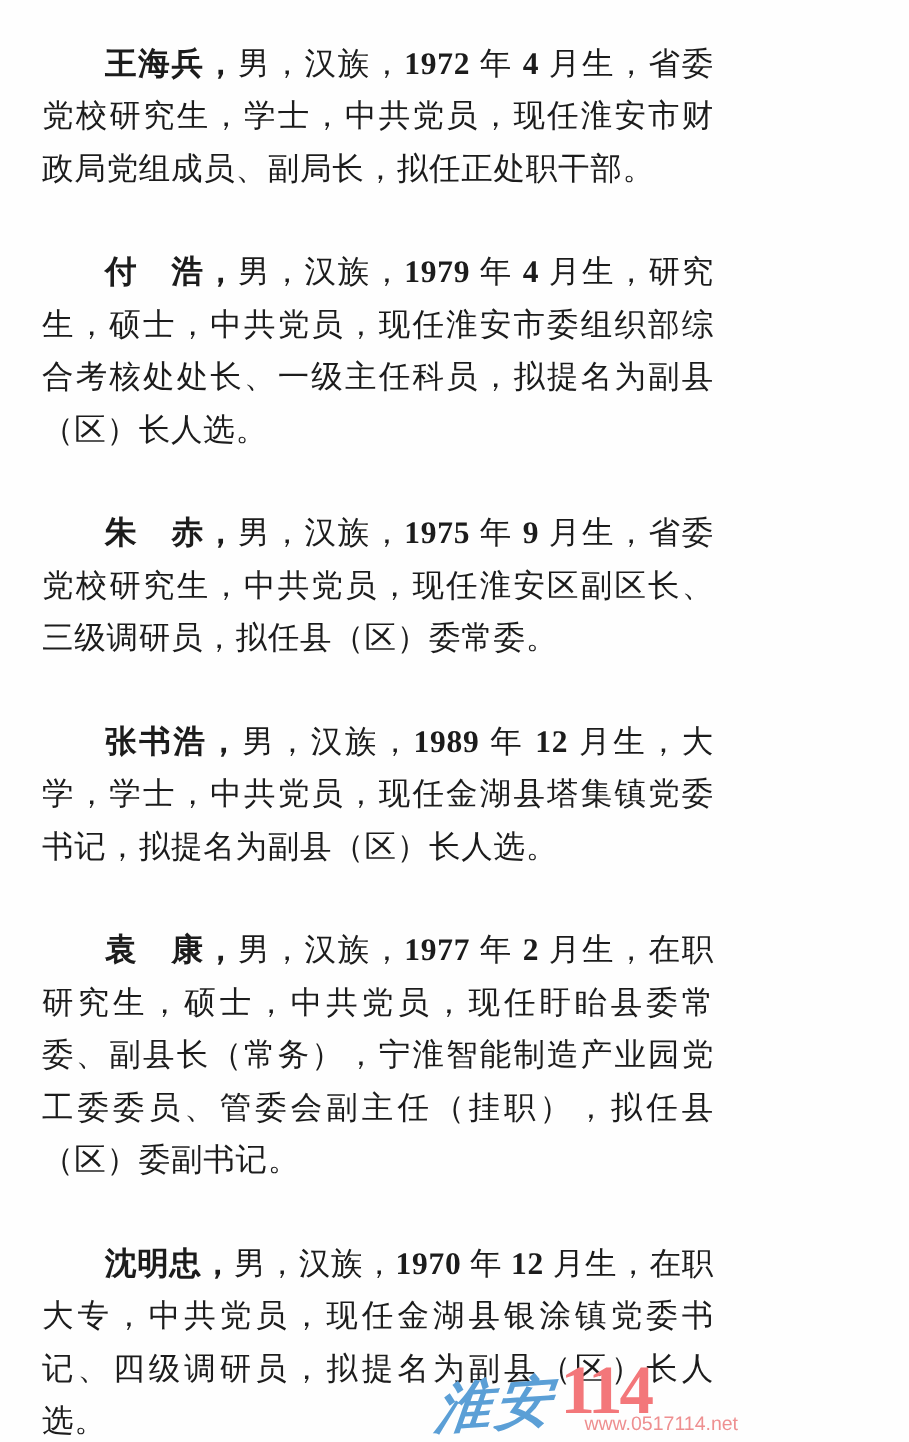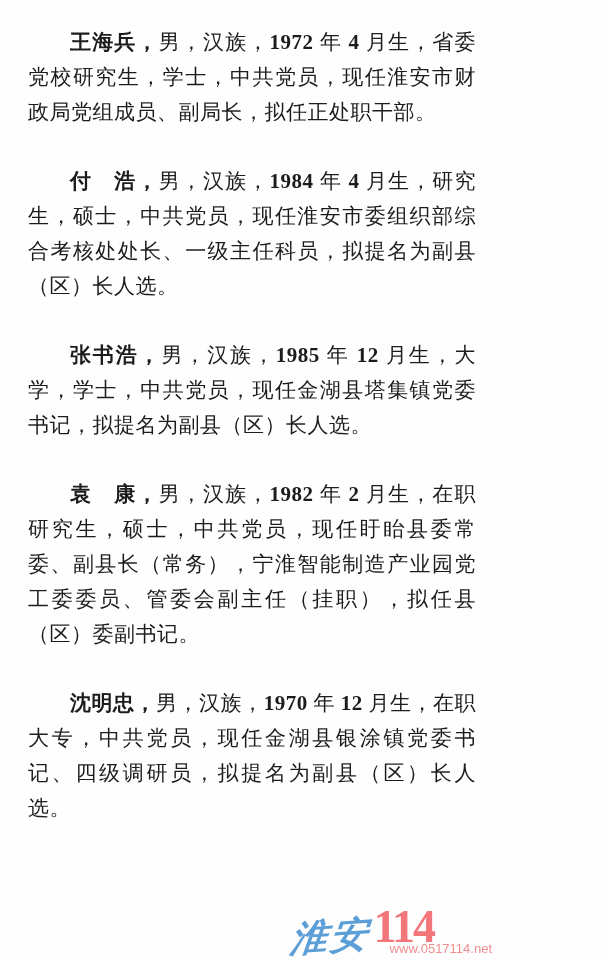--- a/index.html
+++ b/index.html
@@ -79,26 +79,27 @@
     margin-left: 16px;
   }
 </style>
 </head>
 <body>
 
 <div class="page">
 
   <p class="bio"><span class="person-name">王海兵，</span><span class="para-text">男，汉族，<span class="num">1972</span> 年 <span class="num">4</span> 月生，省委党校研究生，学士，中共党员，现任淮安市财政局党组成员、副局长，拟任正处职干部。</span></p>
 
-  <p class="bio"><span class="person-name">付　浩，</span><span class="para-text">男，汉族，<span class="num">1984</span> 年 <span class="num">4</span> 月生，研究生，硕士，中共党员，现任淮安市委组织部综合考核处处长、一级主任科员，拟提名为副县（区）长人选。</span></p>
+  <p class="bio"><span class="person-name">付　浩，</span><span class="para-text">男，汉族，<span class="num">1979</span> 年 <span class="num">4</span> 月生，研究生，硕士，中共党员，现任淮安市委组织部综合考核处处长、一级主任科员，拟提名为副县（区）长人选。</span></p>
 
+  <p class="bio"><span class="person-name">朱　赤，</span><span class="para-text">男，汉族，<span class="num">1975</span> 年 <span class="num">9</span> 月生，省委党校研究生，中共党员，现任淮安区副区长、三级调研员，拟任县（区）委常委。</span></p>
 
-  <p class="bio"><span class="person-name">张书浩，</span><span class="para-text">男，汉族，<span class="num">1985</span> 年 <span class="num">12</span> 月生，大学，学士，中共党员，现任金湖县塔集镇党委书记，拟提名为副县（区）长人选。</span></p>
+  <p class="bio"><span class="person-name">张书浩，</span><span class="para-text">男，汉族，<span class="num">1989</span> 年 <span class="num">12</span> 月生，大学，学士，中共党员，现任金湖县塔集镇党委书记，拟提名为副县（区）长人选。</span></p>
 
-  <p class="bio"><span class="person-name">袁　康，</span><span class="para-text">男，汉族，<span class="num">1982</span> 年 <span class="num">2</span> 月生，在职研究生，硕士，中共党员，现任盱眙县委常委、副县长（常务），宁淮智能制造产业园党工委委员、管委会副主任（挂职），拟任县（区）委副书记。</span></p>
+  <p class="bio"><span class="person-name">袁　康，</span><span class="para-text">男，汉族，<span class="num">1977</span> 年 <span class="num">2</span> 月生，在职研究生，硕士，中共党员，现任盱眙县委常委、副县长（常务），宁淮智能制造产业园党工委委员、管委会副主任（挂职），拟任县（区）委副书记。</span></p>
 
 
   <p class="bio"><span class="person-name">沈明忠，</span><span class="para-text">男，汉族，<span class="num">1970</span> 年 <span class="num">12</span> 月生，在职大专，中共党员，现任金湖县银涂镇党委书记、四级调研员，拟提名为副县（区）长人选。</span></p>
 
   <div class="watermark">
     <span class="wm-script">淮安</span>
     <span class="wm-right">
       <span class="wm-number">114</span>
       <span class="wm-url">www.0517114.net</span>
     </span>

